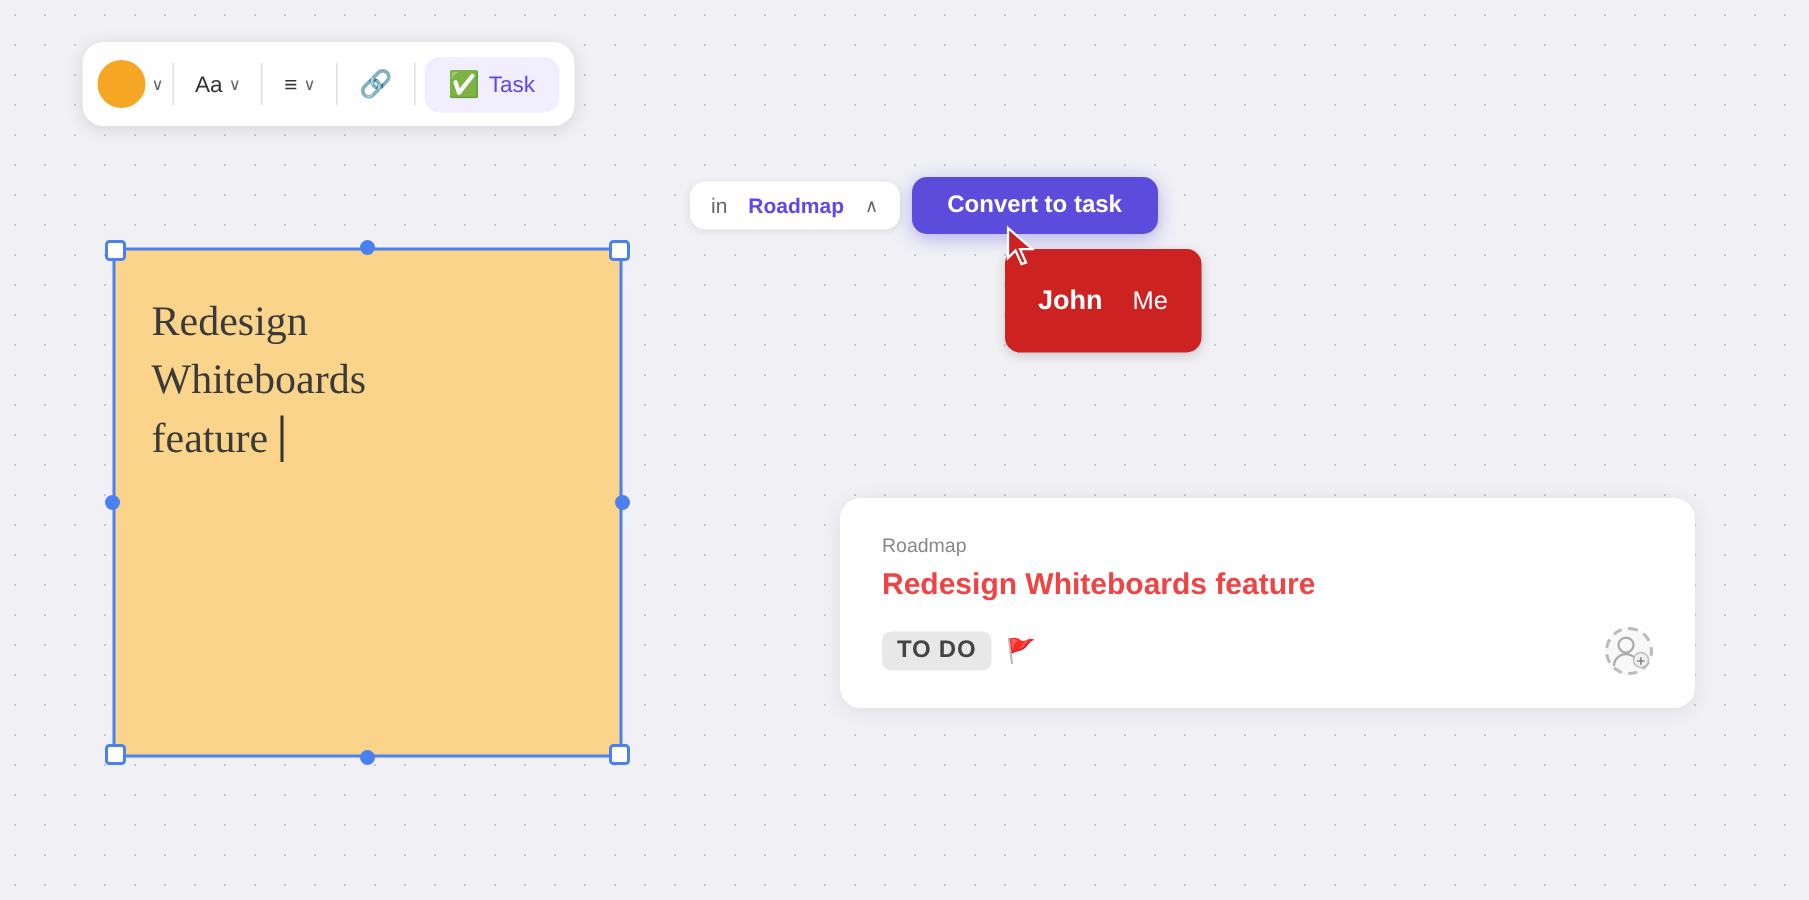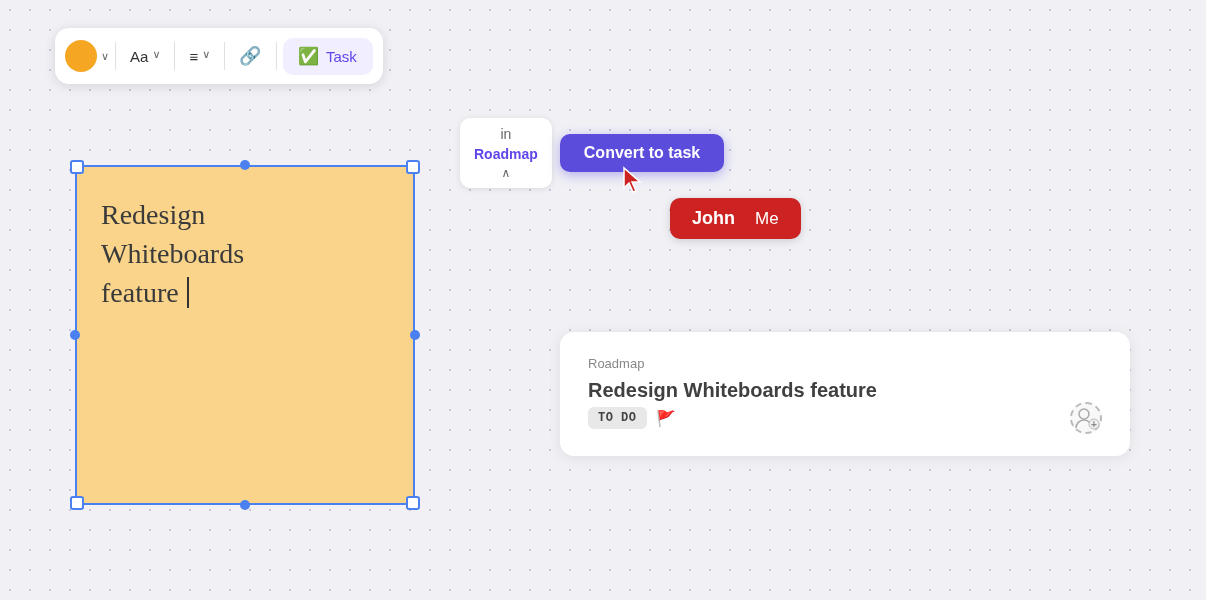--- a/index.html
+++ b/index.html
@@ -25,21 +25,21 @@
       box-shadow: 0 2px 12px rgba(0,0,0,0.12);
       display: flex;
       align-items: center;
       padding: 8px 10px;
       gap: 4px;
       height: 56px;
     }
 
     .toolbar-item {
       display: flex;
-      align-items: flex-start;
+      align-items: center;
       gap: 4px;
       padding: 6px 8px;
       border-radius: 8px;
       cursor: pointer;
       color: #333;
       font-size: 15px;
       white-space: nowrap;
     }
 
     .toolbar-divider {
@@ -136,22 +136,21 @@
 
     .roadmap-label {
       background: white;
       border-radius: 10px;
       padding: 8px 14px;
       font-size: 14px;
       color: #666;
       box-shadow: 0 1px 6px rgba(0,0,0,0.1);
       display: flex;
       align-items: center;
-      gap: 4px;
-      flex-direction: column;
+      gap: 14px;
     }
 
     .roadmap-link {
       color: #6246ea;
       font-weight: 600;
     }
 
     .convert-btn {
       background: #5b4cdb;
       color: white;
@@ -178,38 +177,38 @@
 
     .task-card-project {
       font-size: 13px;
       color: #888;
       margin-bottom: 8px;
     }
 
     .task-card-title {
       font-size: 20px;
       font-weight: 700;
-      color: #404040;
+      color: #ef4444;
+      margin-bottom: 16px;
     }
 
     .task-card-footer {
       display: flex;
       align-items: center;
       gap: 10px;
     }
 
     .todo-badge {
       background: #e8e8e8;
       color: #444;
       border-radius: 6px;
       padding: 4px 10px;
-      font-size: 12px;
+      font-size: 16px;
       font-weight: 600;
       letter-spacing: 0.5px;
-      font-family: Liberation Mono, monospace;
     }
 
     .flag-icon {
       color: #3a6fd8;
       font-size: 16px;
     }
 
     .assign-btn {
       margin-left: auto;
       width: 32px;
@@ -286,21 +285,21 @@
       
       <div style="position:absolute; top:32px; left:60px; pointer-events:none;">
         <svg width="28" height="28" viewBox="0 0 28 28">
           <polygon points="4,2 4,22 9,17 13,26 16,25 12,16 20,16" fill="#cc2222" stroke="white" stroke-width="1.5"></polygon>
         </svg>
       </div>
     </div>
   </div>
 
   <div style="margin-left: 210px; margin-top: 4px;">
-    <div style="background:#cc2222; color:white; border-radius:10px; padding:10px 22px; font-size:18px; font-weight:700; display:inline-flex; align-items:center; gap:8px; box-shadow:0 2px 8px rgba(0,0,0,0.15);text-align:right;">
+    <div style="background:#cc2222; color:white; border-radius:10px; padding:24px 22px; font-size:18px; font-weight:700; display:inline-flex; align-items:center; gap:8px; box-shadow:0 2px 8px rgba(0,0,0,0.15);text-align:right;">
       <span>John</span>
       <span style="font-weight:400; font-size:17px;margin-left:12px;">Me</span>
     </div>
   </div>
 </div>
 
 <div class="task-card">
   <div class="task-card-project">Roadmap</div>
   <div class="task-card-title">Redesign Whiteboards feature</div>
   <div class="task-card-footer">

